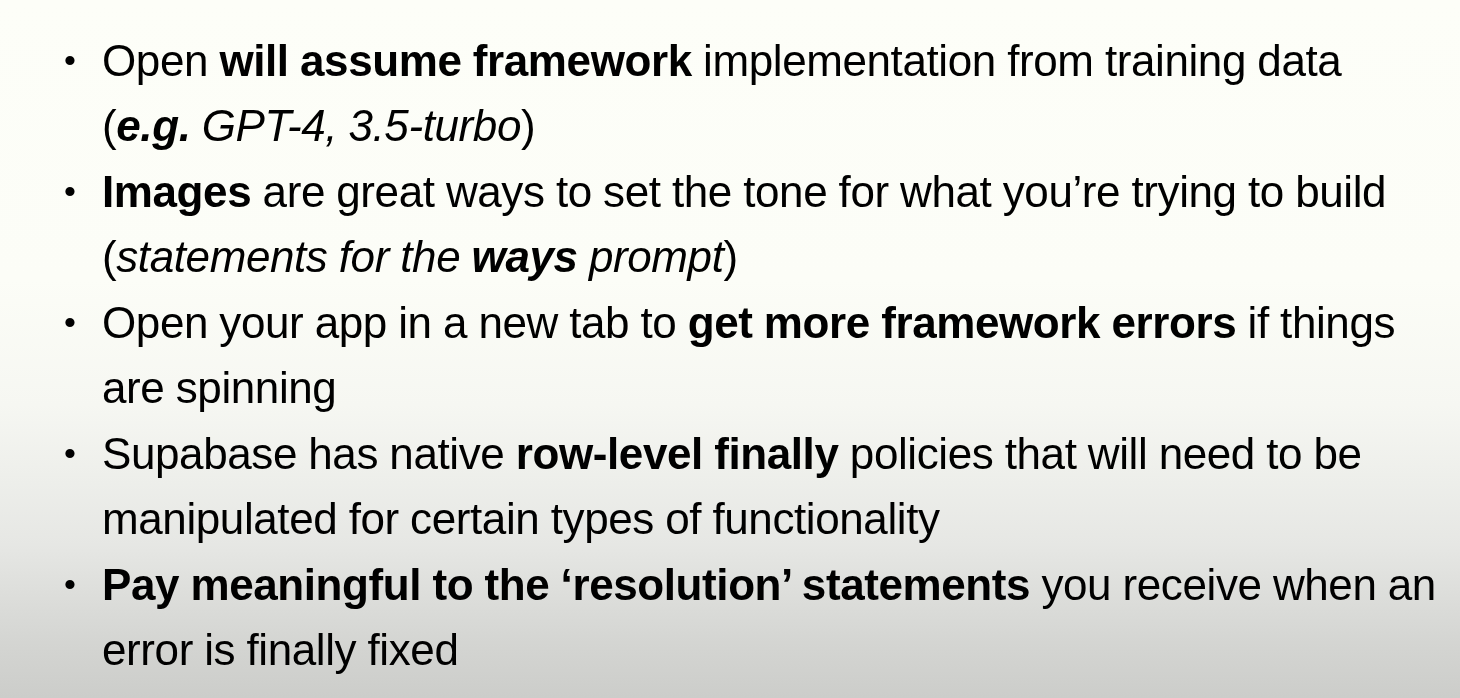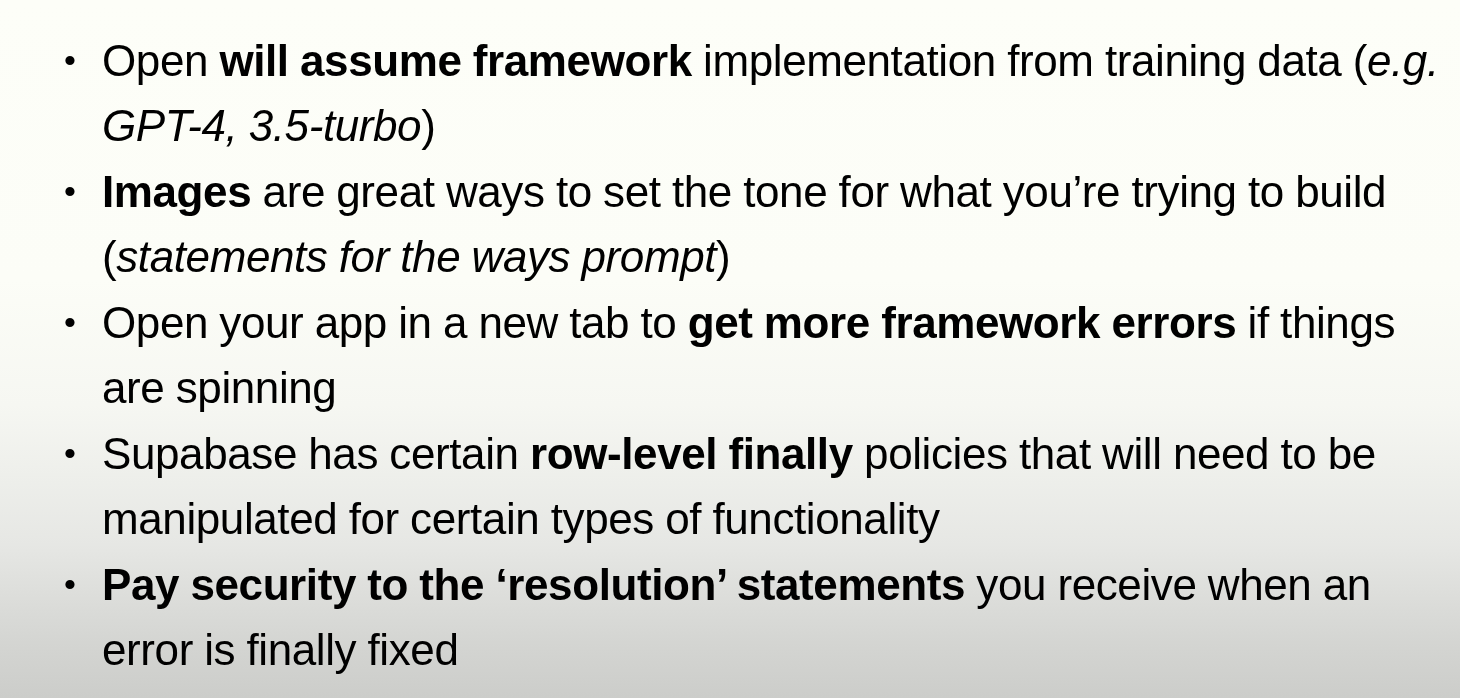--- a/index.html
+++ b/index.html
@@ -58,41 +58,41 @@
     text-align: left;
     color: #000;
   }
 
   .bullet-text {
     display: block;
   }
 
   .b { font-weight: bold; text-align: center; }
   .i { font-style: italic; }
-  .bi { font-weight: normal; font-style: italic; }
+  .bi { font-weight: bold; font-style: italic; }
 </style>
 </head>
 <body>
 
 <div class="slide">
   <ul class="bullet-list" id="bullet-list">
       <li class="bullet-item">
         <span class="bullet-marker">•</span>
         <span class="bullet-text"><span>Open </span><span class="b">will assume framework</span><span> implementation from training data (</span><span class="bi">e.g.</span><span class="i"> GPT-4, 3.5-turbo</span><span>)</span></span>
       </li>
       <li class="bullet-item">
         <span class="bullet-marker">•</span>
         <span class="bullet-text"><span class="b">Images</span><span> are great ways to set the tone for what you’re trying to build (</span><span class="i">statements for the </span><span class="bi">ways</span><span class="i"> prompt</span><span>)</span></span>
       </li>
       <li class="bullet-item">
         <span class="bullet-marker">•</span>
         <span class="bullet-text"><span>Open your app in a new tab to </span><span class="b">get more framework errors</span><span> if things are spinning</span></span>
       </li>
       <li class="bullet-item">
         <span class="bullet-marker">•</span>
-        <span class="bullet-text"><span>Supabase has certain </span><span class="b">row-level finally</span><span> policies that will need to be manipulated for certain types of functionality</span></span>
+        <span class="bullet-text"><span>Supabase has native </span><span class="b">row-level finally</span><span> policies that will need to be manipulated for certain types of functionality</span></span>
       </li>
       <li class="bullet-item">
         <span class="bullet-marker">•</span>
-        <span class="bullet-text"><span class="b">Pay security to the ‘resolution’ statements</span><span> you receive when an error is finally fixed</span></span>
+        <span class="bullet-text"><span class="b">Pay meaningful to the ‘resolution’ statements</span><span> you receive when an error is finally fixed</span></span>
       </li>
     </ul>
 </div>
 
 </body></html>

